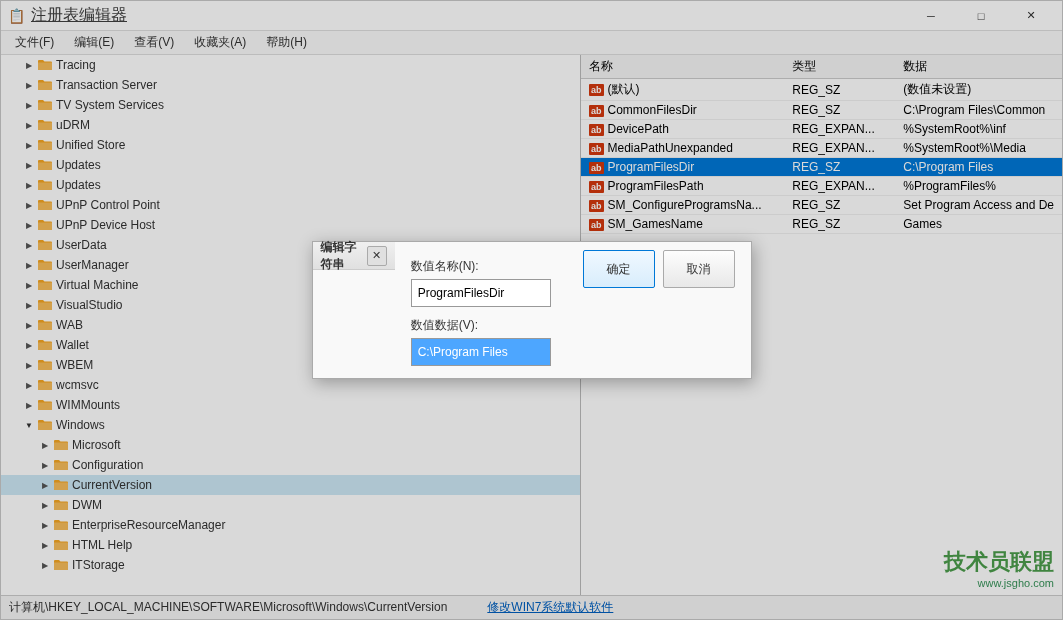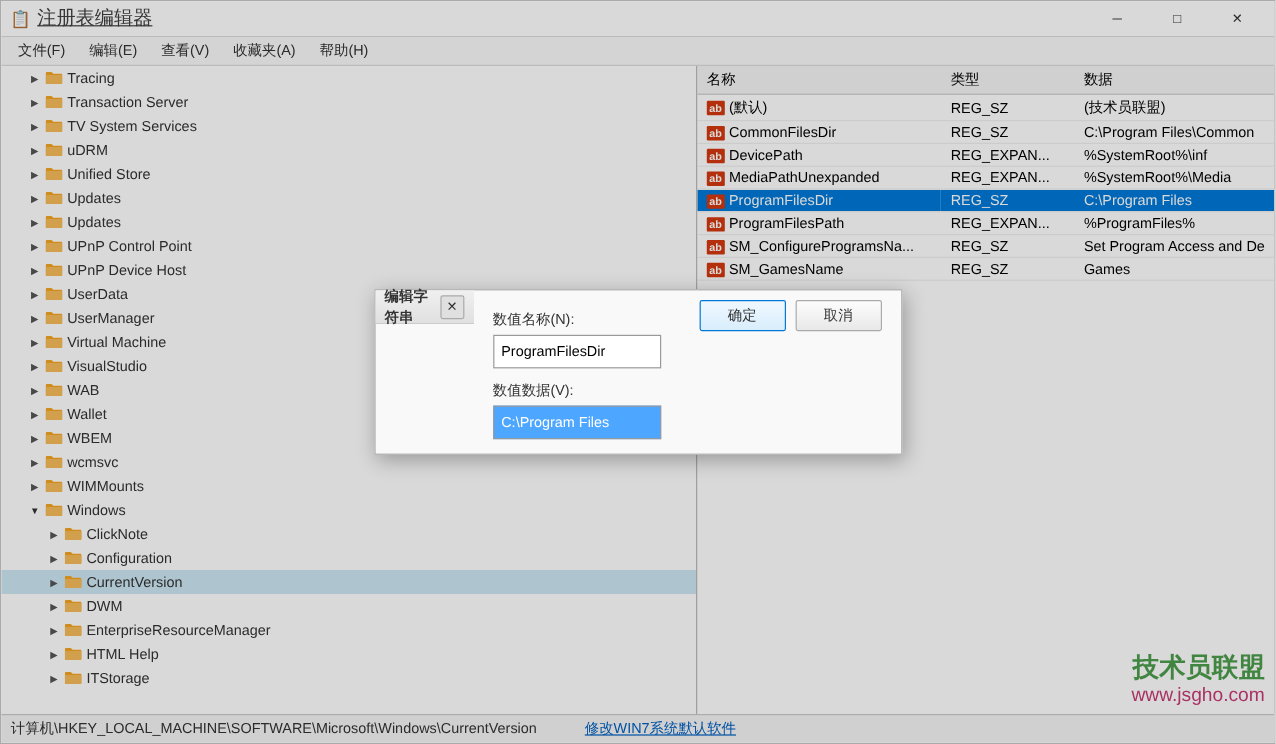--- a/index.html
+++ b/index.html
@@ -227,22 +227,22 @@
       text-align: right;
       pointer-events: none;
     }
     .watermark-cn {
       font-size: 22px;
       font-weight: bold;
       color: #2d8c2d;
       opacity: 0.85;
     }
     .watermark-url {
-      font-size: 16px;
-      color: #be185d;
+      font-size: 11px;
+      color: #15803d;
       opacity: 0.85;
     }
 
     
     .modal-overlay {
       position: absolute;
       top: 0; left: 0; right: 0; bottom: 0;
       background: rgba(0,0,0,0.15);
       display: flex;
       align-items: center;
@@ -319,21 +319,21 @@
 
     .modal-footer {
       display: flex;
       justify-content: flex-end;
       gap: 8px;
       padding: 8px 16px 12px 16px;
     }
 
     .modal-btn {
       width: 72px;
-      height: 26px;
+      height: 38px;
       border: 1px solid #aaa;
       background: linear-gradient(to bottom, #fdfdfd, #e8e8e8);
       cursor: pointer;
       font-size: 12px;
       font-family: inherit;
       color: #333;
       border-radius: 2px;
     }
     .modal-btn.primary {
       border-color: #0078d7;
@@ -564,21 +564,21 @@
             <span class="tree-label">Windows</span>
           </div>
           <div class="tree-item indent-2">
             <span class="tree-arrow">▶</span>
             <span class="folder-icon">
               <svg class="folder-svg" viewBox="0 0 14 12" fill="none" xmlns="http://www.w3.org/2000/svg">
     <path d="M0 2a1 1 0 011-1h4l1.5 1.5H13a1 1 0 011 1V10a1 1 0 01-1 1H1a1 1 0 01-1-1V2z" fill="#f5a623"></path>
     <path d="M0 3.5h14v6.5a1 1 0 01-1 1H1a1 1 0 01-1-1V3.5z" fill="#f7bc5a"></path>
   </svg>
             </span>
-            <span class="tree-label">ClickNote</span>
+            <span class="tree-label">Microsoft</span>
           </div>
           <div class="tree-item indent-2">
             <span class="tree-arrow">▶</span>
             <span class="folder-icon">
               <svg class="folder-svg" viewBox="0 0 14 12" fill="none" xmlns="http://www.w3.org/2000/svg">
     <path d="M0 2a1 1 0 011-1h4l1.5 1.5H13a1 1 0 011 1V10a1 1 0 01-1 1H1a1 1 0 01-1-1V2z" fill="#f5a623"></path>
     <path d="M0 3.5h14v6.5a1 1 0 01-1 1H1a1 1 0 01-1-1V3.5z" fill="#f7bc5a"></path>
   </svg>
             </span>
             <span class="tree-label">Configuration</span>
@@ -643,21 +643,21 @@
             <th style="width:220px">名称</th>
             <th style="width:120px">类型</th>
             <th>数据</th>
           </tr>
         </thead>
         <tbody id="values-body">
 
         <tr>
               <td><span class="type-icon">ab</span>(默认)</td>
               <td>REG_SZ</td>
-              <td>(技术员联盟)</td>
+              <td>(数值未设置)</td>
             </tr>
             <tr>
               <td><span class="type-icon">ab</span>CommonFilesDir</td>
               <td>REG_SZ</td>
               <td>C:\Program Files\Common</td>
             </tr>
             <tr>
               <td><span class="type-icon">ab</span>DevicePath</td>
               <td>REG_EXPAN...</td>
               <td>%SystemRoot%\inf</td>

